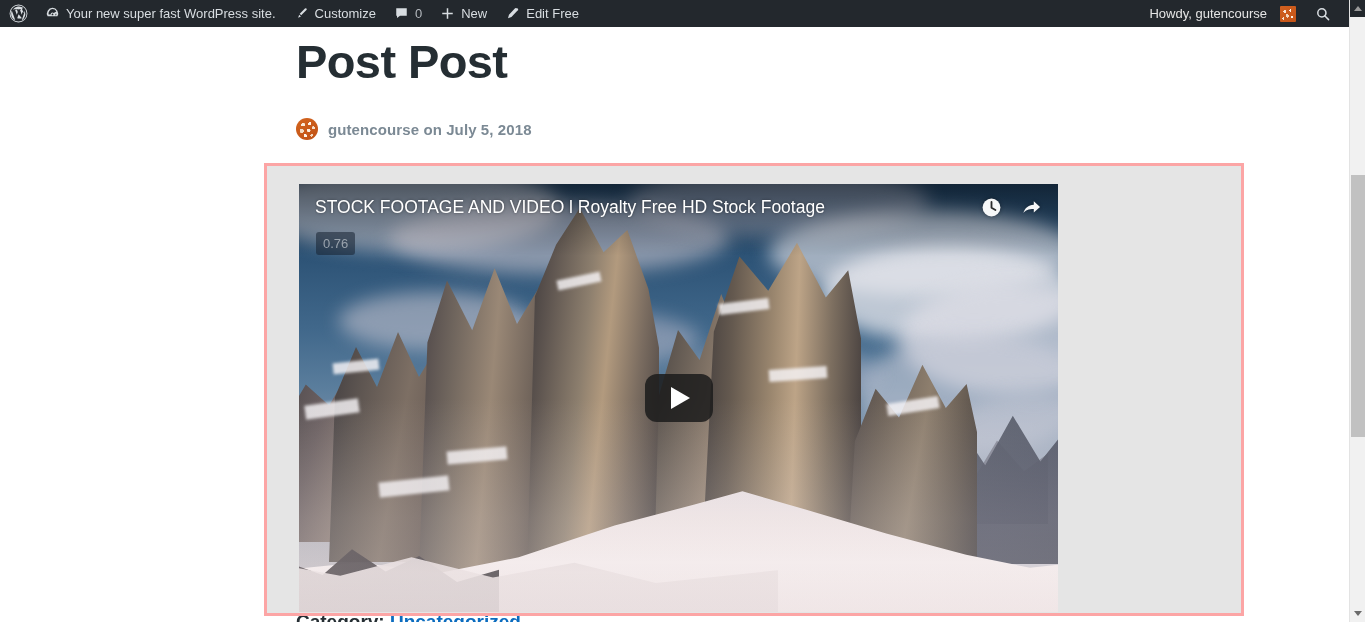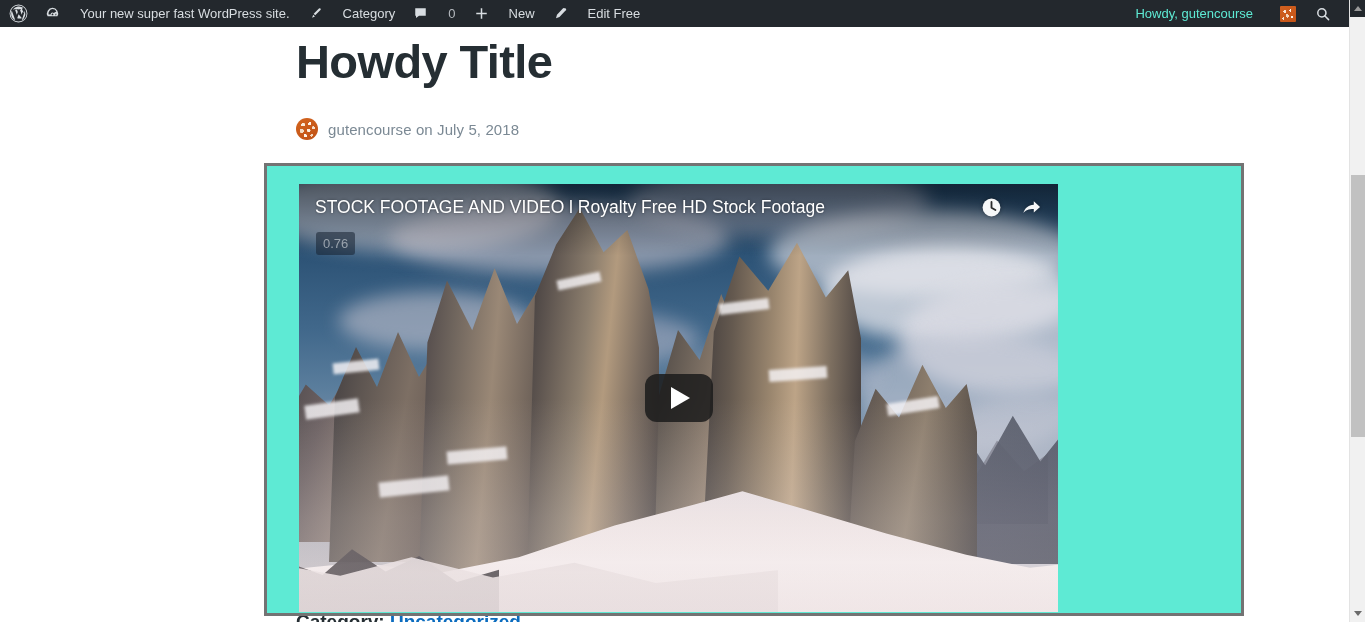--- a/index.html
+++ b/index.html
@@ -34,35 +34,35 @@
     z-index: 50;
   }
   .ab-left { display: flex; align-items: center; height: 27px; }
   .ab-right { margin-left: auto; display: flex; align-items: center; height: 27px; padding-right: 6px; }
 
   .ab-item {
     display: flex;
     align-items: center;
     height: 27px;
     padding: 0 9px;
-    gap: 20px;
+    gap: 6px;
     color: #d8dde1;
     white-space: nowrap;
     cursor: pointer;
   }
   .ab-item .lbl { line-height: 27px; }
 
   .ab-icon { display: inline-flex; align-items: center; justify-content: center; }
   .ab-icon svg { display: block; }
 
   .wp-logo-wrap { padding: 0 8px 0 9px; }
 
   .comment-count { color: #b4b9be; font-size: 13px; }
 
-  .howdy-name { color: #5eead4; font-size: 13px; margin-right: 7px; }
+  .howdy-name { color: #e5e5e5; font-size: 13px; margin-right: 7px; }
 
   .avatar-sm {
     width: 16px; height: 16px;
     border-radius: 1px;
     background:
       radial-gradient(circle at 30% 35%, #f7e6d8 0 1.3px, transparent 1.4px),
       radial-gradient(circle at 64% 28%, #fbf1e6 0 1.1px, transparent 1.2px),
       radial-gradient(circle at 45% 62%, #f2d8c0 0 1.6px, transparent 1.7px),
       radial-gradient(circle at 76% 70%, #fdf4ea 0 1.2px, transparent 1.3px),
       radial-gradient(circle at 20% 78%, #f6e2d0 0 1.1px, transparent 1.2px),
@@ -91,20 +91,21 @@
     line-height: 1.15;
   }
 
   #byline {
     position: absolute;
     left: 296px;
     top: 91px;
     display: flex;
     align-items: center;
     gap: 10px;
+    font-weight: bold;
   }
   #byline .avatar-lg {
     width: 22px; height: 22px;
     border-radius: 50%;
     flex: 0 0 22px;
     background:
       radial-gradient(circle at 32% 30%, #f9ead9 0 1.8px, transparent 1.9px),
       radial-gradient(circle at 62% 26%, #fdf3e8 0 1.5px, transparent 1.6px),
       radial-gradient(circle at 26% 58%, #f3dcc4 0 2.1px, transparent 2.2px),
       radial-gradient(circle at 58% 56%, #fbefe2 0 1.7px, transparent 1.8px),
@@ -119,22 +120,22 @@
     letter-spacing: 0.1px;
   }
 
   
   #redbox {
     position: absolute;
     left: 264px;
     top: 136px;
     width: 980px;
     height: 453px;
-    border: 3px solid #737373;
-    background: #5eead4;
+    border: 3px solid #fca5a5;
+    background: #e5e5e5;
     z-index: 10;
   }
 
   
   #player {
     position: absolute;
     left: 32px;
     top: 18px;
     width: 759px;
     height: 428px;
@@ -401,21 +402,21 @@
         </span>
         <span class="lbl">Your new super fast WordPress site.</span>
       </div>
 
       <div class="ab-item">
         <span class="ab-icon">
           <svg width="15" height="15" viewBox="0 0 20 20" fill="#d8dde1">
             <path d="M16.6 3.4a1.4 1.4 0 0 0-2 0l-7 7 2 2 7-7a1.4 1.4 0 0 0 0-2zM6.9 11.7l-1.4 3.8 3.8-1.4z"></path>
           </svg>
         </span>
-        <span class="lbl">Category</span>
+        <span class="lbl">Customize</span>
       </div>
 
       <div class="ab-item">
         <span class="ab-icon">
           <svg width="15" height="15" viewBox="0 0 20 20" fill="#d8dde1">
             <path d="M3 3h14v10H8l-4 3v-3H3z"></path>
           </svg>
         </span>
         <span class="comment-count">0</span>
       </div>
@@ -450,21 +451,21 @@
             <circle cx="8.6" cy="8.6" r="5.1"></circle>
             <line x1="12.4" y1="12.4" x2="17" y2="17" stroke-linecap="round"></line>
           </svg>
         </span>
       </div>
     </div>
   </div>
 
   <div id="content">
 
-    <h1 id="post-title">Howdy Title</h1>
+    <h1 id="post-title">Post Post</h1>
 
     <div id="byline">
       <span class="avatar-lg"></span>
       <span class="meta-text">gutencourse on July 5, 2018</span>
     </div>
 
     <div id="redbox">
 
       <div id="player">
 

